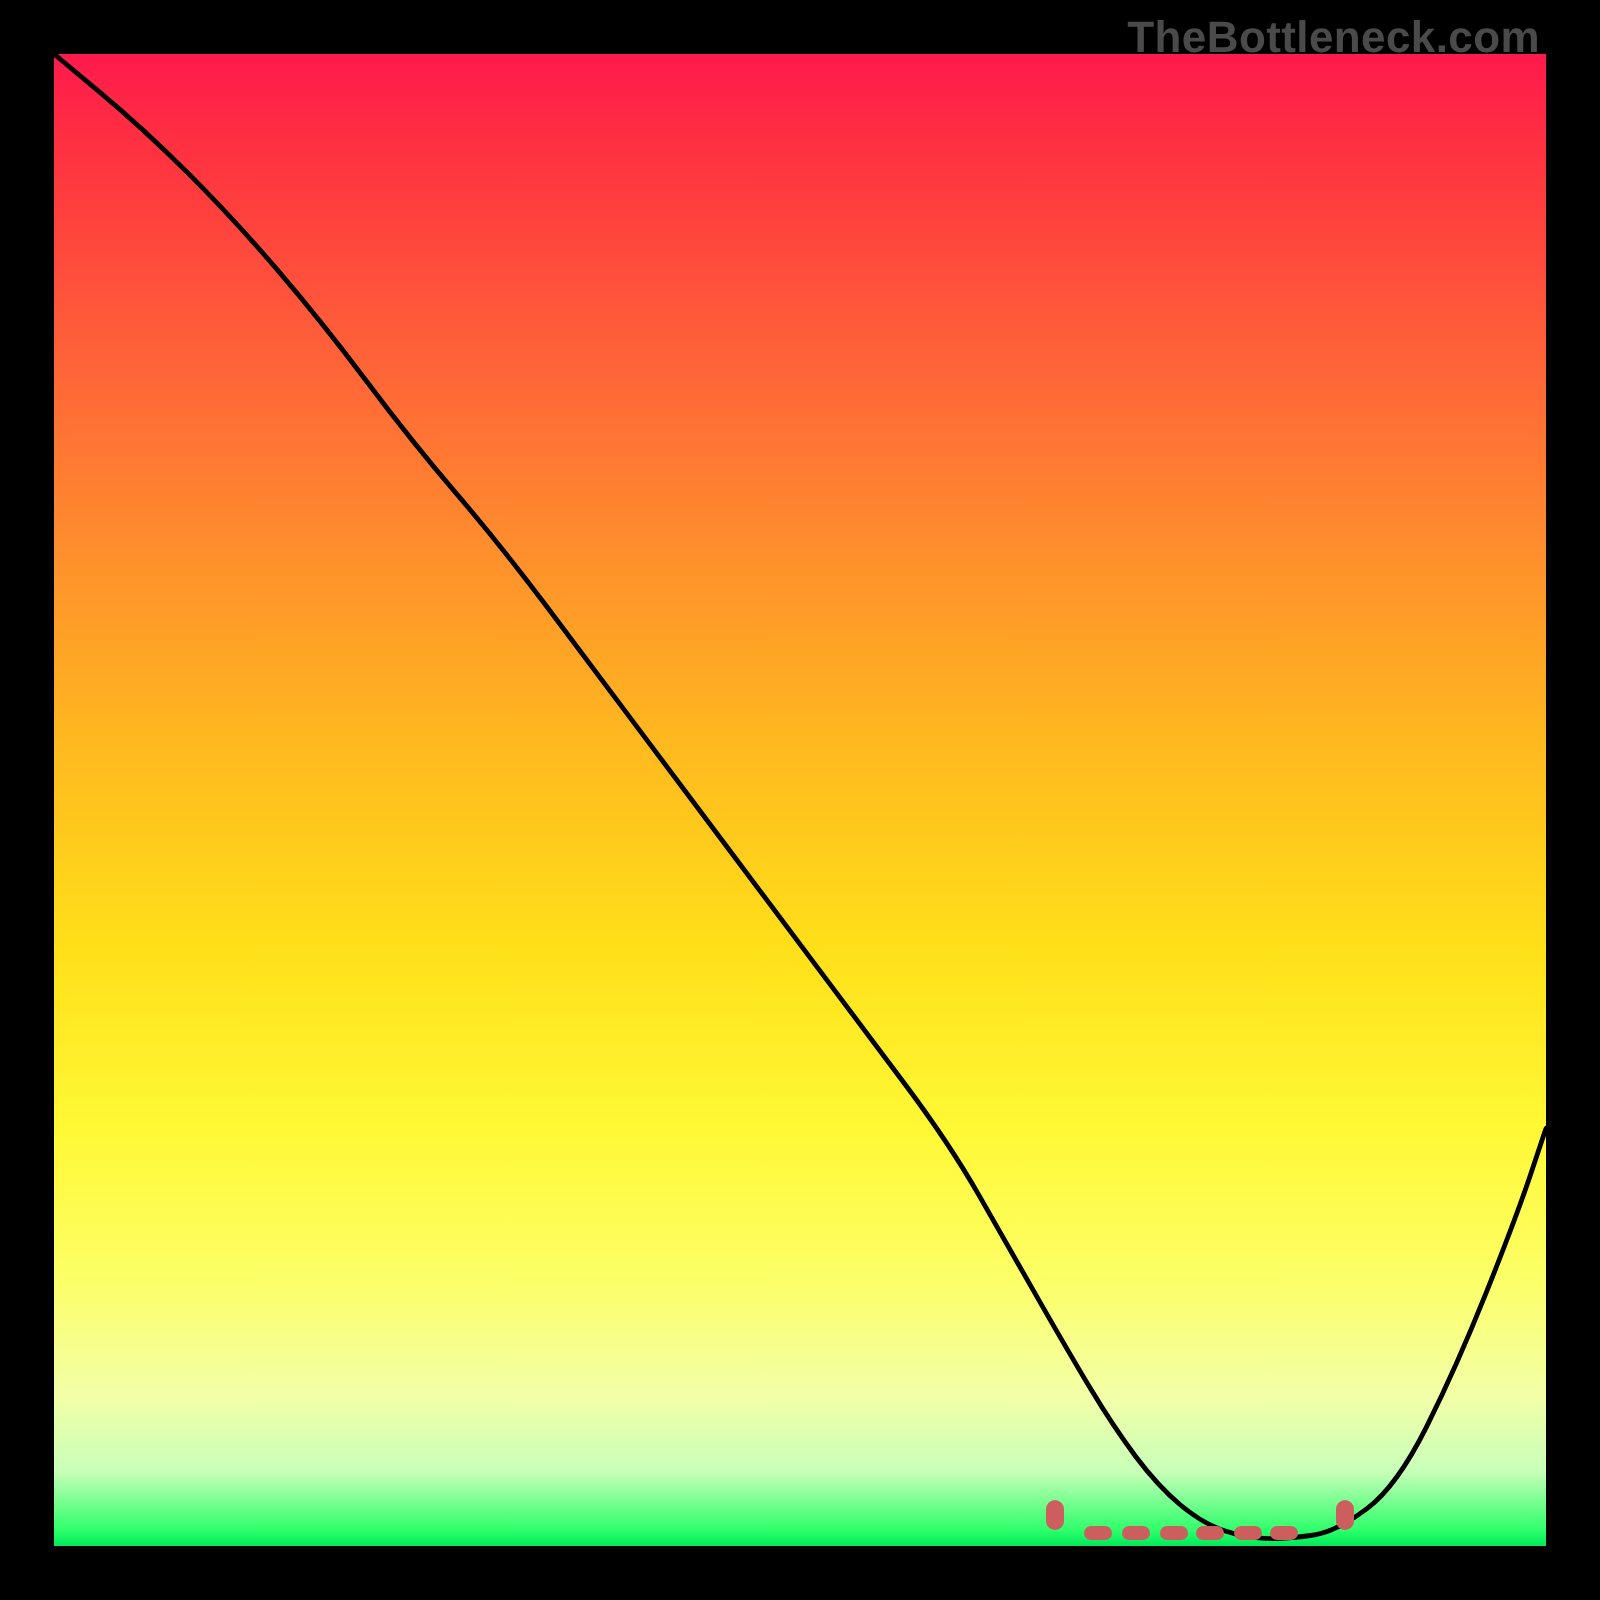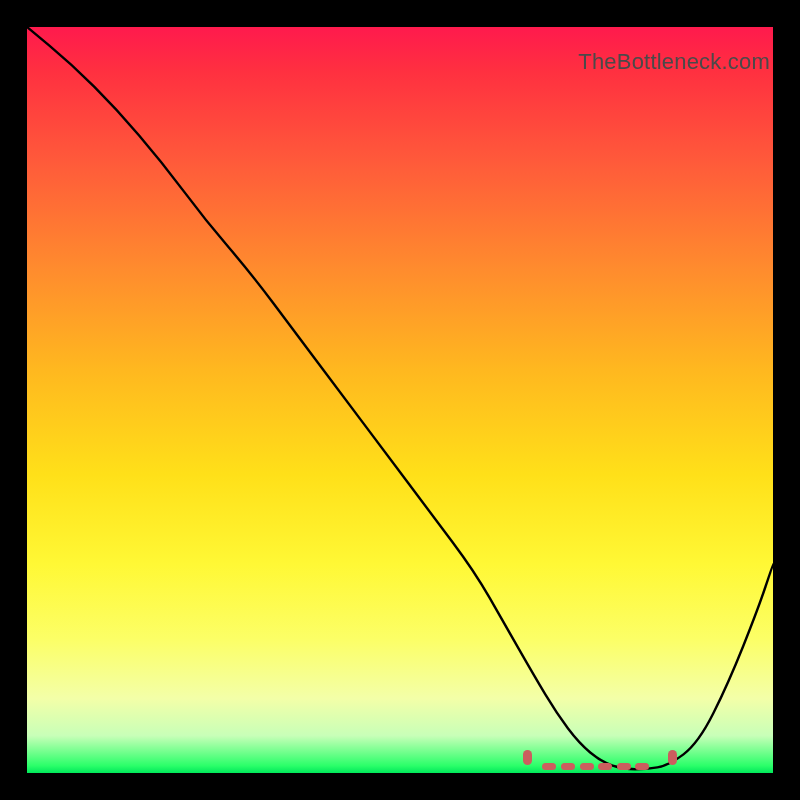--- a/index.html
+++ b/index.html
@@ -32,24 +32,23 @@
       #00e85a 100%
     );
     overflow: hidden;
   }
   .watermark {
     position: absolute;
     top: 6px;
     right: 30px;
     color: #4a4a4a;
     font-size: 22px;
-    font-weight: 400;
+    font-weight: 700;
     letter-spacing: 0.2px;
     z-index: 5;
-    margin-top: 43px;
   }
   svg.curve {
     position: absolute;
     left: 0;
     top: 0;
     z-index: 2;
   }
   .dotted-band {
     position: absolute;
     z-index: 3;

